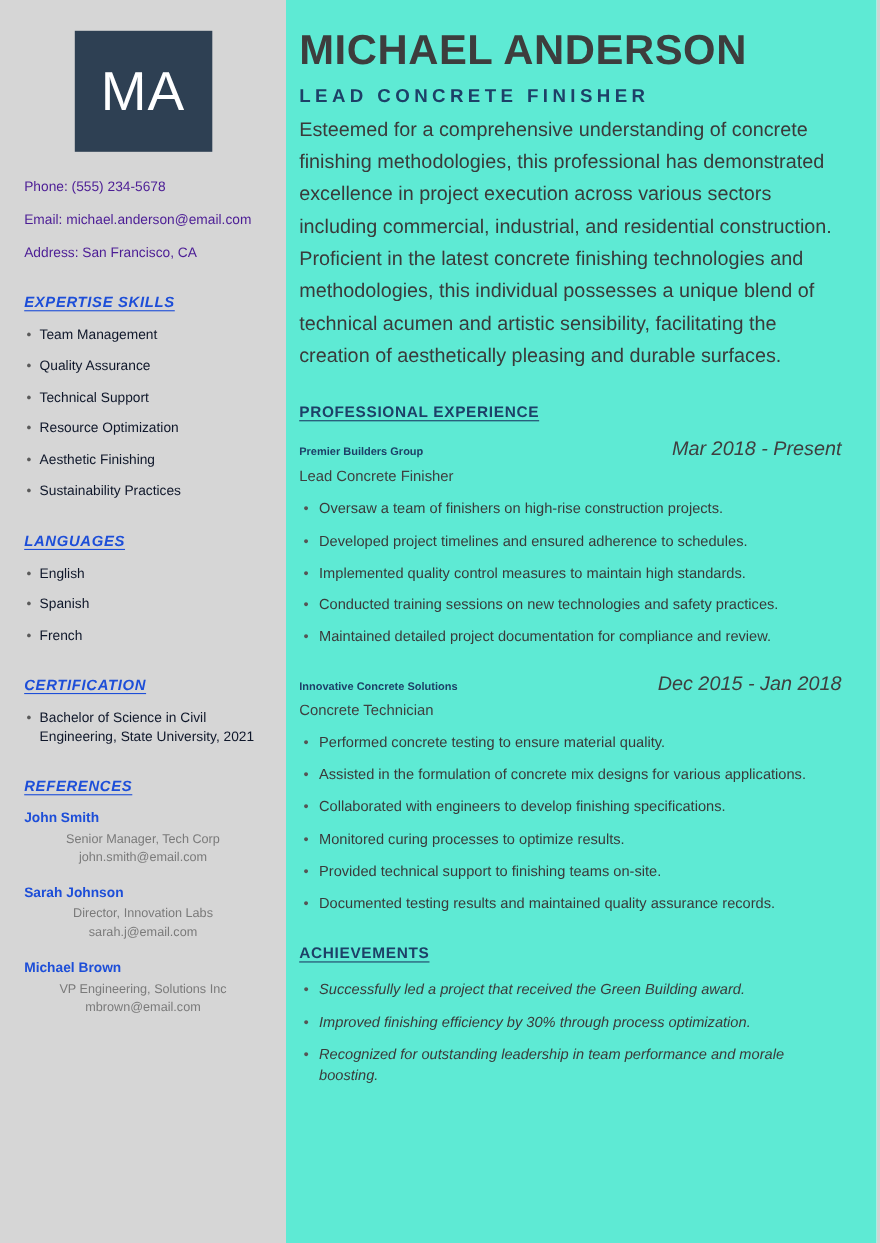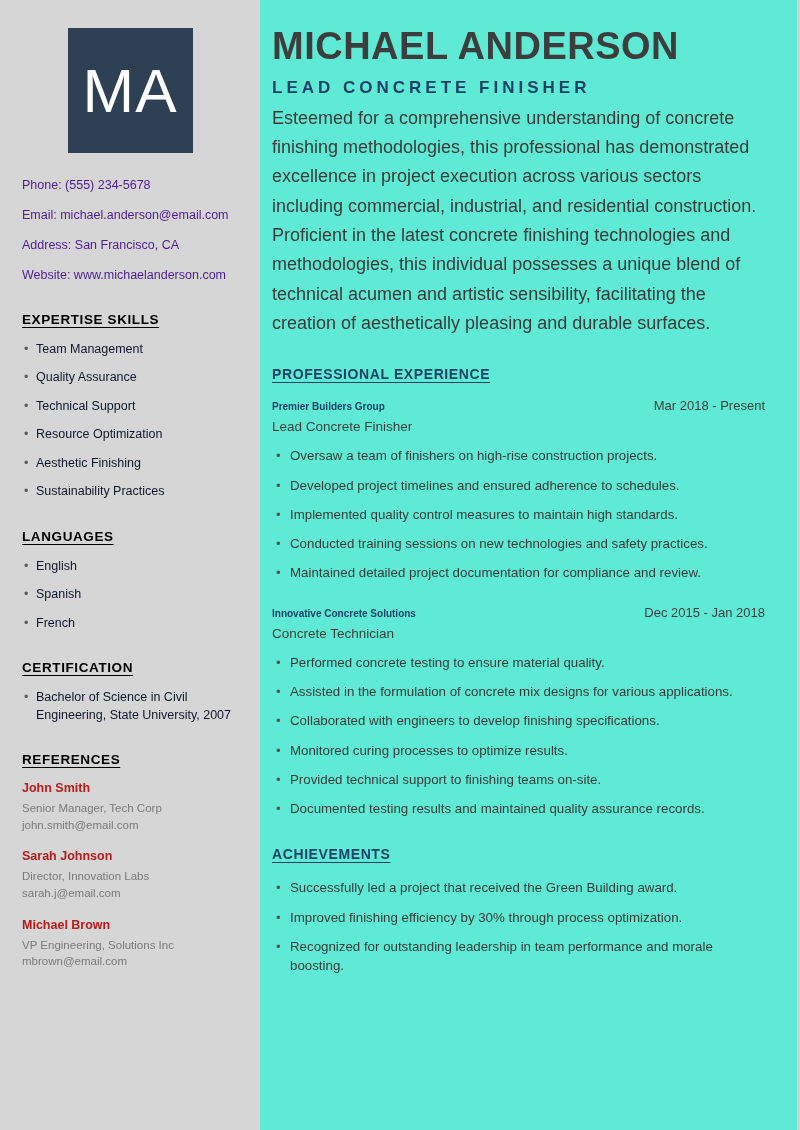--- a/index.html
+++ b/index.html
@@ -16,55 +16,56 @@
     background: #ffffff;
   }
 
   
   .sidebar {
     width: 260px; min-width: 260px; height: 100%;
     background: #d6d6d6;
     padding: 28px 22px 20px 22px;
   }
   .monogram {
-    width: 125px; height: 125px;
+    width: 125px; height: 110px;
     background: #2e4053;
     color: #ffffff;
     display: flex; align-items: center; justify-content: center;
-    font-size: 62px; font-weight: 400; letter-spacing: 1px;
+    font-size: 50px; font-weight: 400; letter-spacing: 1px;
     margin: 0 auto 24px auto;
   }
   .contact-line {
     font-size: 12.5px; color: #4c1d95;
     margin-bottom: 13px; line-height: 1.35;
     word-break: break-word;
   }
   .side-section { margin-top: 28px; }
   .side-heading {
-    color: #000000; font-size: 13.5px; font-weight: 700;
+    color: #1d4ed8; font-size: 13.5px; font-weight: 700;
     letter-spacing: 0.6px;
     text-decoration: underline;
     text-underline-offset: 3px;
     margin-bottom: 14px;
+    font-style: italic;
   }
   .side-list { list-style: none; }
   .side-list li {
     font-size: 12.5px; color: #0f172a;
     margin-bottom: 11px; line-height: 1.4;
     padding-left: 14px; position: relative;
   }
   .side-list li::before {
     content: "•"; position: absolute; left: 2px; color: #5a5a5a;
   }
   .ref-entry { margin-bottom: 16px; }
   .ref-name {
-    font-size: 12.5px; font-weight: 700; color: #b91c1c; margin-bottom: 5px;
+    font-size: 12.5px; font-weight: 700; color: #1d4ed8; margin-bottom: 5px;
   }
   .ref-title, .ref-email {
-    font-size: 11.5px; color: #7a7a7a; line-height: 1.45;
+    font-size: 11.5px; color: #7a7a7a; line-height: 1.45; text-align: center;
   }
 
   
   .main {
     flex: 1; height: 100%;
     background: #5eead4;
     padding: 26px 32px 0 12px;
   }
   .person-name {
     font-size: 38px; font-weight: 700; color: #3d3d3d;
@@ -85,50 +86,49 @@
     text-underline-offset: 3px;
     margin-top: 28px; margin-bottom: 16px;
   }
   .job-header {
     display: flex; justify-content: space-between; align-items: baseline;
   }
   .job-company {
     font-size: 10px; font-weight: 700; color: #1d4067;
   }
   .job-dates {
-    font-size: 13px; color: #3f3f3f;
+    font-size: 18px; font-style: italic; color: #3f3f3f;
   }
   .job-role {
     font-size: 13.5px; color: #3f3f3f; margin-top: 6px;
   }
   .bullet-list { list-style: none; margin-top: 12px; margin-bottom: 22px; }
   .bullet-list li {
     font-size: 13.3px; color: #3a3a3a; line-height: 1.45;
     margin-bottom: 10px; padding-left: 18px; position: relative;
   }
   .bullet-list li::before {
     content: "•"; position: absolute; left: 4px; color: #555555;
   }
-  .achievement-list { margin-bottom: 13px; }
+  .achievement-list { margin-bottom: 13px; font-style: italic; }
 </style>
 </head>
 <body>
 
 <div class="page">
 
   <aside class="sidebar">
     <div class="monogram">
       <span>MA</span>
     </div>
 
     <div class="contact-block">
       <div class="contact-line">Phone: (555) 234-5678</div>
       <div class="contact-line">Email: michael.anderson@email.com</div>
       <div class="contact-line">Address: San Francisco, CA</div>
-      <div class="contact-line">Website: www.michaelanderson.com</div>
     </div>
 
     <div class="side-section">
       <div class="side-heading">EXPERTISE SKILLS</div>
       <ul class="side-list">
         <li>Team Management</li>
         <li>Quality Assurance</li>
         <li>Technical Support</li>
         <li>Resource Optimization</li>
         <li>Aesthetic Finishing</li>
@@ -141,21 +141,21 @@
       <ul class="side-list">
         <li>English</li>
         <li>Spanish</li>
         <li>French</li>
       </ul>
     </div>
 
     <div class="side-section">
       <div class="side-heading">CERTIFICATION</div>
       <ul class="side-list">
-        <li>Bachelor of Science in Civil Engineering, State University, 2007</li>
+        <li>Bachelor of Science in Civil Engineering, State University, 2021</li>
       </ul>
     </div>
 
     <div class="side-section">
       <div class="side-heading">REFERENCES</div>
 
       <div class="ref-entry">
         <div class="ref-name">John Smith</div>
         <div class="ref-title">Senior Manager, Tech Corp</div>
         <div class="ref-email">john.smith@email.com</div>

